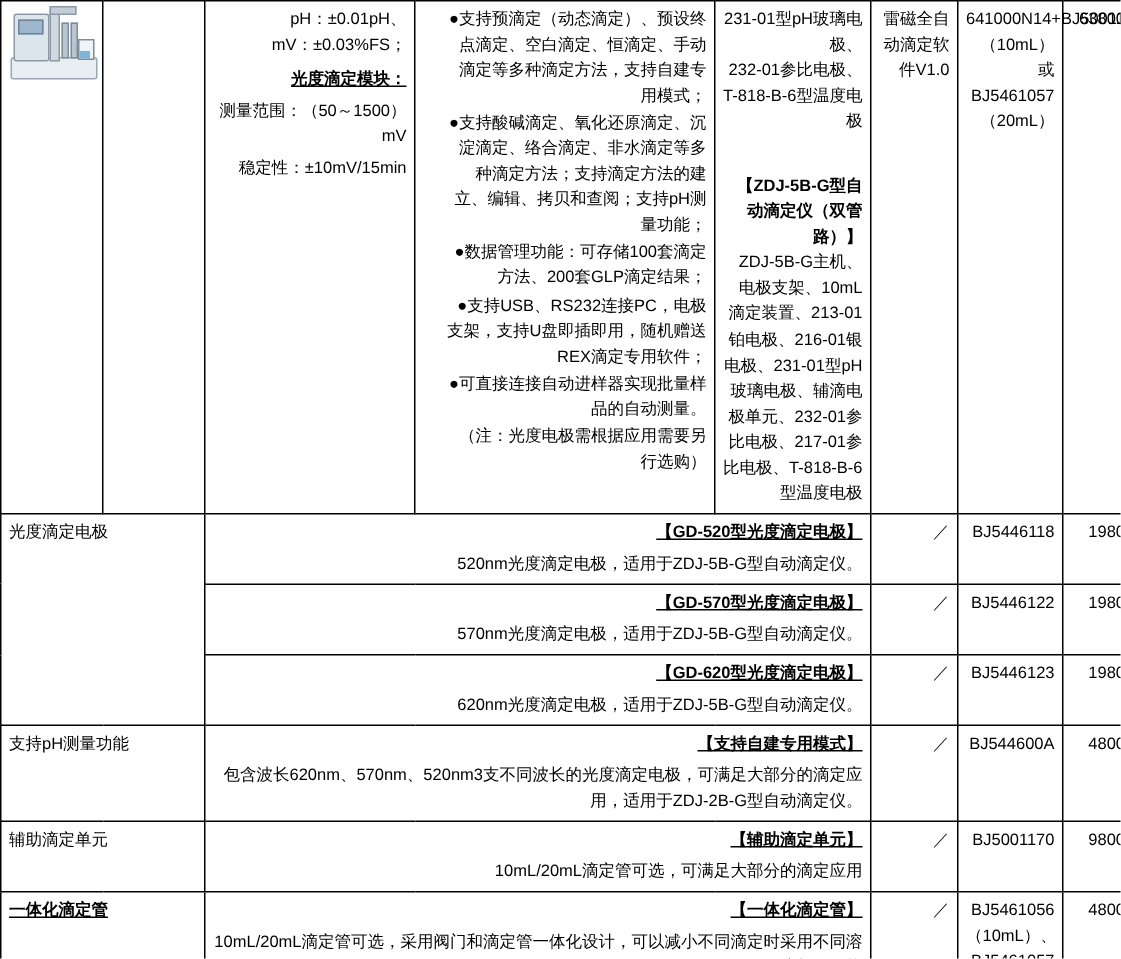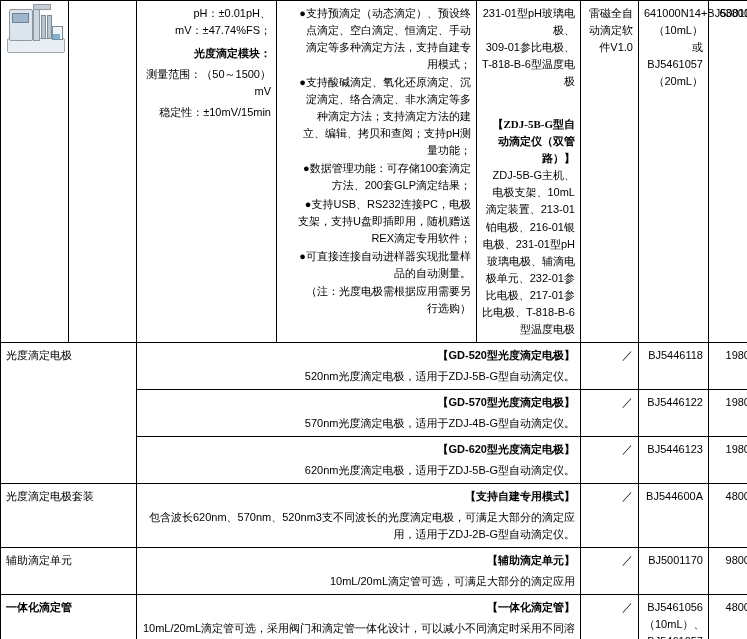--- a/index.html
+++ b/index.html
@@ -32,21 +32,21 @@
   .c-param { width: 140px; }
   .c-func  { width: 200px; }
   .c-elec  { width: 104px; }
   .c-soft  { width: 58px; }
   .c-code  { width: 70px; }
   .c-price { width: 47px; }
 
   .center { text-align: center; }
   .vcenter { vertical-align: middle; margin-left: 28px; }
   .nowrap-c { text-align: right; vertical-align: middle; margin-left: 40px; }
-  .bold { font-weight: bold; }
+  .bold { font-weight: bold; text-decoration: underline; }
   p { margin: 0 0 2px 0; text-align: right; }
   .tight p { margin: 0; }
   .bullet-list p { margin: 0 0 1px 16px; }
   .note { font-weight: normal; }
 
   
   .instr {
     width: 56px;
     height: 46px;
     margin: 2px auto 0 auto;
@@ -104,21 +104,21 @@
     width: 7px; height: 5px;
     background: #7fb3d6;
   }
   .instr .cap {
     position: absolute;
     left: 26px; bottom: 43px;
     width: 16px; height: 4px;
     background: #c3ced8;
     border: 1px solid #8d9aa5;
   }
-  .boxtitle { font-weight: bold; font-family: Liberation Serif, serif; }
+  .boxtitle { font-weight: bold; }
 </style>
 </head>
 <body>
 
 <table class="spec">
   <colgroup>
     <col class="c-img">
       <col class="c-name">
       <col class="c-param">
       <col class="c-func">
@@ -139,36 +139,36 @@
           <div class="cap"></div>
           <div class="tube1"></div>
           <div class="tube2"></div>
           <div class="beaker"></div>
           <div class="liquid"></div>
         </div>
       </td>
       <td></td>
       <td class="tight">
         <p>pH：±0.01pH、</p>
-        <p>mV：±47.74%FS；</p>
+        <p>mV：±0.03%FS；</p>
         <p class="bold" style="margin-top:6px">光度滴定模块：</p>
         <p style="margin-top:4px">测量范围：（50～1500）mV</p>
         <p style="margin-top:4px">稳定性：±10mV/15min</p>
       </td>
       <td class="bullet-list">
         <p>●支持预滴定（动态滴定）、预设终点滴定、空白滴定、恒滴定、手动滴定等多种滴定方法，支持自建专用模式；</p>
         <p>●支持酸碱滴定、氧化还原滴定、沉淀滴定、络合滴定、非水滴定等多种滴定方法；支持滴定方法的建立、编辑、拷贝和查阅；支持pH测量功能；</p>
         <p>●数据管理功能：可存储100套滴定方法、200套GLP滴定结果；</p>
         <p>●支持USB、RS232连接PC，电极支架，支持U盘即插即用，随机赠送REX滴定专用软件；</p>
         <p>●可直接连接自动进样器实现批量样品的自动测量。</p>
         <p class="note">（注：光度电极需根据应用需要另行选购）</p>
       </td>
       <td class="tight">
         <p>231-01型pH玻璃电极、</p>
-        <p>309-01参比电极、</p>
+        <p>232-01参比电极、</p>
         <p>T-818-B-6型温度电极</p>
         <p class="boxtitle" style="margin-top:26px">【ZDJ-5B-G型自动滴定仪（双管路）】</p>
         <p>ZDJ-5B-G主机、电极支架、10mL滴定装置、213-01铂电极、216-01银电极、231-01型pH玻璃电极、辅滴电极单元、232-01参比电极、217-01参比电极、T-818-B-6型温度电极</p>
       </td>
       <td class="nowrap-c">雷磁全自动滴定软件V1.0</td>
       <td class="nowrap-c">641000N14+BJ5001170+BJ5461056（10mL）或BJ5461057（20mL）</td>
       <td class="nowrap-c">63800</td>
     </tr>
 
     <tr>
@@ -178,39 +178,39 @@
         <p style="margin-top:4px">520nm光度滴定电极，适用于ZDJ-5B-G型自动滴定仪。</p>
       </td>
       <td class="nowrap-c">／</td>
       <td class="nowrap-c">BJ5446118</td>
       <td class="nowrap-c">1980</td>
     </tr>
 
     <tr>
       <td colspan="3" class="tight">
         <p class="bold">【GD-570型光度滴定电极】</p>
-        <p style="margin-top:4px">570nm光度滴定电极，适用于ZDJ-4B-G型自动滴定仪。</p>
+        <p style="margin-top:4px">570nm光度滴定电极，适用于ZDJ-5B-G型自动滴定仪。</p>
       </td>
       <td class="nowrap-c">／</td>
       <td class="nowrap-c">BJ5446122</td>
       <td class="nowrap-c">1980</td>
     </tr>
 
     <tr>
       <td colspan="3" class="tight">
         <p class="bold">【GD-620型光度滴定电极】</p>
         <p style="margin-top:4px">620nm光度滴定电极，适用于ZDJ-5B-G型自动滴定仪。</p>
       </td>
       <td class="nowrap-c">／</td>
       <td class="nowrap-c">BJ5446123</td>
       <td class="nowrap-c">1980</td>
     </tr>
 
     <tr>
-      <td colspan="2">光度滴定电极套装</td>
+      <td colspan="2">支持pH测量功能</td>
       <td colspan="3" class="tight">
         <p class="bold">【支持自建专用模式】</p>
         <p style="margin-top:4px">包含波长620nm、570nm、520nm3支不同波长的光度滴定电极，可满足大部分的滴定应用，适用于ZDJ-2B-G型自动滴定仪。</p>
       </td>
       <td class="nowrap-c">／</td>
       <td class="nowrap-c">BJ544600A</td>
       <td class="nowrap-c">4800</td>
     </tr>
 
     <tr>

